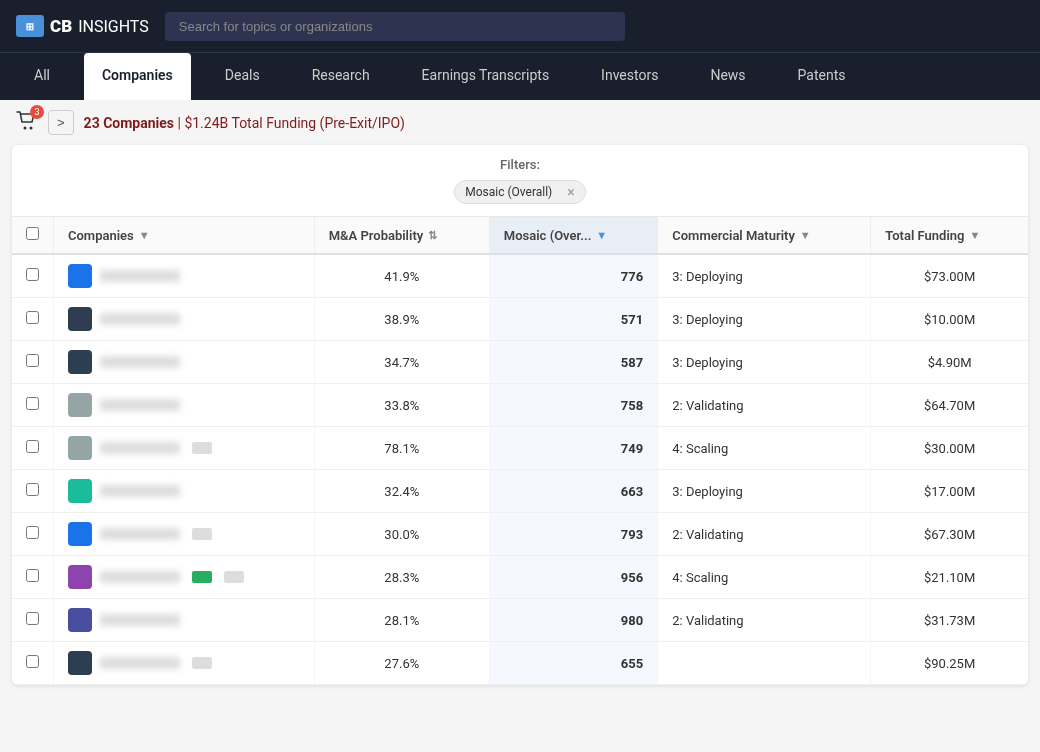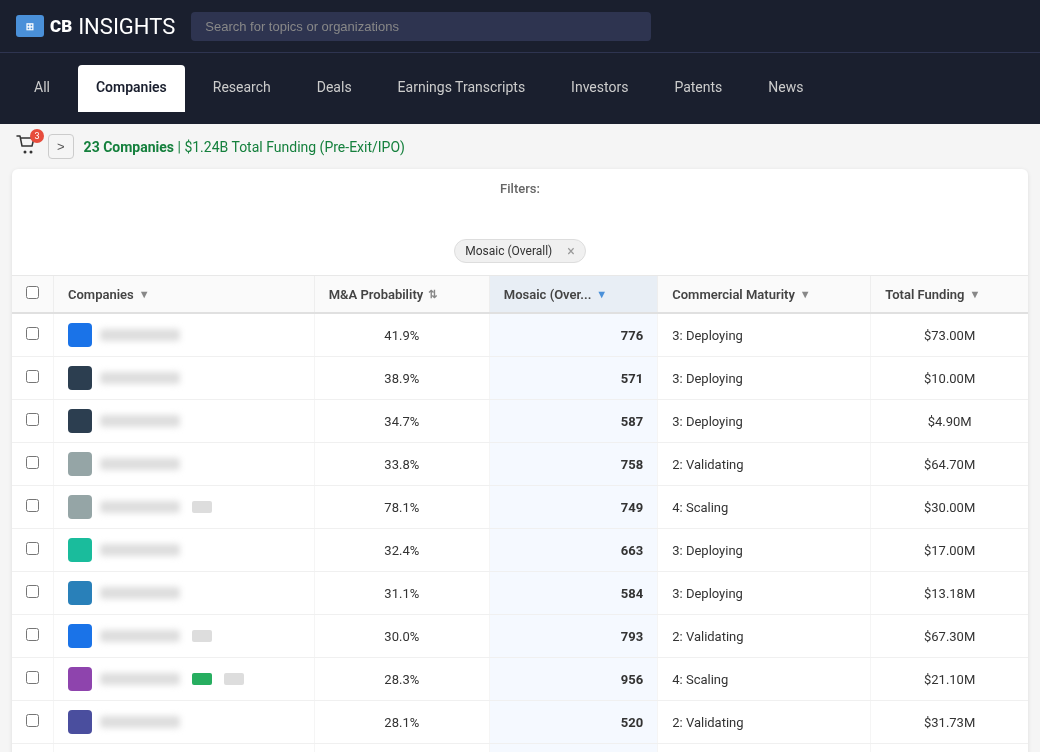--- a/index.html
+++ b/index.html
@@ -29,21 +29,21 @@
       justify-content: center;
       background: #4a90d9;
       width: 28px;
       height: 22px;
       border-radius: 3px;
       color: white;
       font-size: 10px;
       font-weight: 900;
     }
     .logo-cb { color: white; font-weight: 900; font-size: 17px; }
-    .logo-insights { color: white; font-weight: 400; font-size: 22px; }
+    .logo-insights { color: white; font-weight: 400; font-size: 16px; }
 
     .search-bar {
       flex: 1;
       max-width: 460px;
     }
     .search-bar input {
       width: 100%;
       padding: 7px 14px;
       border-radius: 4px;
       border: none;
@@ -53,22 +53,22 @@
       outline: none;
     }
     .search-bar input::placeholder { color: #888; }
 
     
     .nav-bar {
       background: #1a1f2e;
       border-top: 1px solid #2e3450;
       display: flex;
       align-items: stretch;
-      padding: 12px 16px;
-      gap: 10px;
+      padding: 0 16px;
+      gap: 16px;
     }
     .nav-item {
       color: #ccc;
       padding: 14px 18px;
       cursor: pointer;
       font-size: 14px;
       border-bottom: 3px solid transparent;
       white-space: nowrap;
       display: flex;
       align-items: center;
@@ -118,21 +118,21 @@
       background: none;
       border: 1px solid #ccc;
       border-radius: 4px;
       padding: 4px 8px;
       cursor: pointer;
       color: #555;
       font-size: 13px;
     }
     .summary-text {
       font-size: 14px;
-      color: #15803d;
+      color: #7f1d1d;
     }
     .summary-text strong { font-weight: 700; }
 
     
     .table-card {
       background: white;
       margin: 0 12px 12px 12px;
       border-radius: 6px;
       box-shadow: 0 1px 4px rgba(0,0,0,0.1);
       overflow: hidden;
@@ -152,21 +152,20 @@
       display: flex;
       align-items: center;
       gap: 15px;
       background: #f0f0f0;
       border: 1px solid #ddd;
       border-radius: 20px;
       padding: 3px 10px;
       font-size: 12px;
       color: #333;
       cursor: pointer;
-      margin-top: 35px;
     }
     .filter-tag .remove { color: #999; font-size: 14px; cursor: pointer; }
 
     
     .data-table {
       width: 100%;
       border-collapse: collapse;
     }
     .data-table thead tr {
       background: #fafafa;
@@ -261,26 +260,26 @@
       <span class="logo-insights">INSIGHTS</span>
   </div>
   <div class="search-bar">
     <input type="text" placeholder="Search for topics or organizations" style="">
   </div>
 </div>
 
 <div class="nav-bar">
   <div class="nav-item">All</div>
   <div class="nav-item active">Companies</div>
+  <div class="nav-item">Deals</div>
   <div class="nav-item">Research</div>
-  <div class="nav-item">Deals</div>
   <div class="nav-item">Earnings Transcripts</div>
   <div class="nav-item">Investors</div>
+  <div class="nav-item">News</div>
   <div class="nav-item">Patents</div>
-  <div class="nav-item">News</div>
 </div>
 
 <div class="content-area">
 
   <div class="toolbar-row">
     <div class="cart-icon-wrap">
       <svg width="22" height="20" viewBox="0 0 22 20" fill="none">
         <path d="M1 1h3l2 10h10l2-8H5" stroke="#333" stroke-width="1.5" stroke-linecap="round" stroke-linejoin="round" fill="none"></path>
         <circle cx="9" cy="17" r="1.5" fill="#333"></circle>
         <circle cx="15" cy="17" r="1.5" fill="#333"></circle>
@@ -445,37 +444,20 @@
             <td>3: Deploying</td>
             <td class="td-right">$17.00M</td>
           </tr>
           <tr>
             <td style="text-align:center">
     <input type="checkbox" style="">
   </td>
             <td>
     <div class="td-company">
 
-      <div class="company-logo logo-navy"></div>
-      <div class="company-name-blur"></div>
-
-    </div>
-  </td>
-            <td class="td-right">31.1%</td>
-            <td class="td-right td-mosaic td-sorted-col">584</td>
-            <td>3: Deploying</td>
-            <td class="td-right">$13.18M</td>
-          </tr>
-          <tr>
-            <td style="text-align:center">
-    <input type="checkbox" style="">
-  </td>
-            <td>
-    <div class="td-company">
-
       <div class="company-logo logo-blue"></div>
       <div class="company-name-blur"></div>
       <span class="inline-tag"></span>
     </div>
   </td>
             <td class="td-right">30.0%</td>
             <td class="td-right td-mosaic td-sorted-col">793</td>
             <td>2: Validating</td>
             <td class="td-right">$67.30M</td>
           </tr>
@@ -503,21 +485,21 @@
   </td>
             <td>
     <div class="td-company">
 
       <div class="company-logo logo-indigo"></div>
       <div class="company-name-blur"></div>
 
     </div>
   </td>
             <td class="td-right">28.1%</td>
-            <td class="td-right td-mosaic td-sorted-col">520</td>
+            <td class="td-right td-mosaic td-sorted-col">980</td>
             <td>2: Validating</td>
             <td class="td-right">$31.73M</td>
           </tr>
           <tr>
             <td style="text-align:center">
     <input type="checkbox" style="">
   </td>
             <td>
     <div class="td-company">
 

